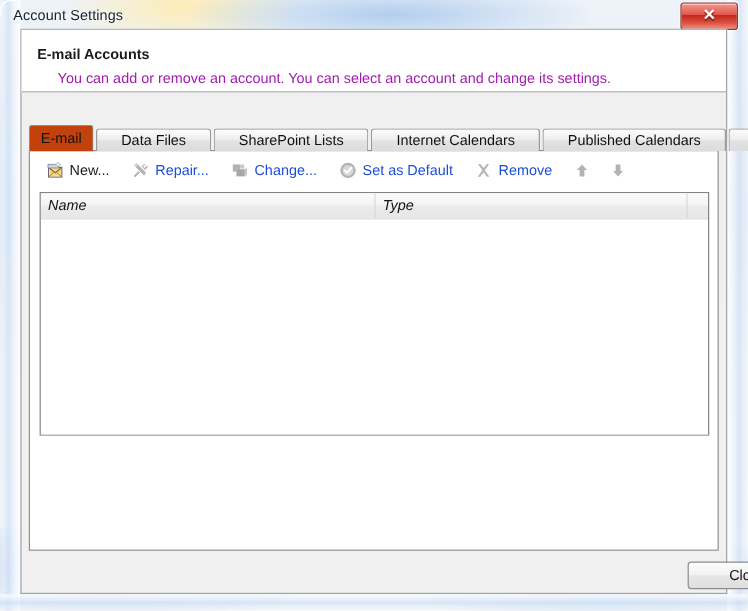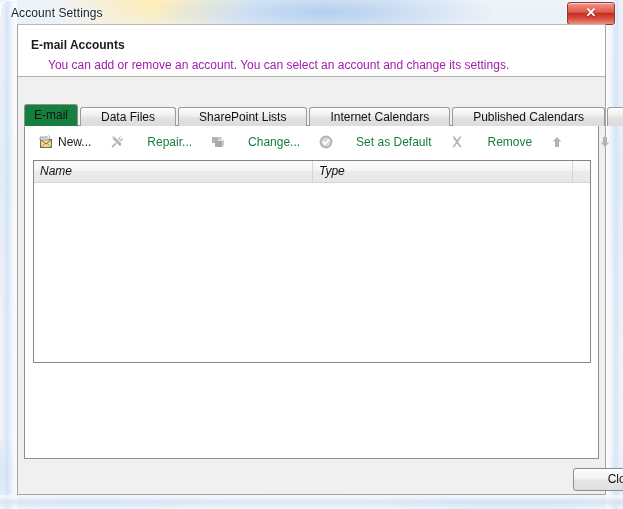--- a/index.html
+++ b/index.html
@@ -178,21 +178,21 @@
     border-bottom: none;
     border-top-left-radius: 3px;
     border-top-right-radius: 3px;
     box-sizing: border-box;
     cursor: pointer;
     white-space: nowrap;
   }
   .tab.active {
     height: 23px;
     line-height: 21px;
-    background: #15803d;
+    background: #c2410c;
     border: 1px solid #8f8f8f;
     border-bottom: 1px solid #ffffff;
     margin-bottom: -1px;
     position: relative;
     z-index: 6;
     padding: 0 9px;
   }
 
   
   #tabpanel {
@@ -219,21 +219,21 @@
     align-items: center;
     height: 22px;
     padding: 0 6px;
     margin-right: 4px;
     font-size: 12px;
     color: #1b1b1b;
     border: 1px solid transparent;
     cursor: pointer;
     white-space: nowrap;
   }
-  .tbtn.disabled { color: #15803d; cursor: default; gap: 18px; }
+  .tbtn.disabled { color: #1d4ed8; cursor: default; }
   .tbtn .ico { width: 16px; height: 16px; margin-right: 4px; position: relative; flex: none; }
   .tbtn .lbl { position: relative; top: 0px; }
   .tbtn.arrow { padding: 0 5px; margin-right: 2px; }
   .tbtn.arrow .ico { margin-right: 0; }
 
   
   #listview {
     position: absolute;
     left: 8px; top: 34px;
     width: 558px; height: 203px;

